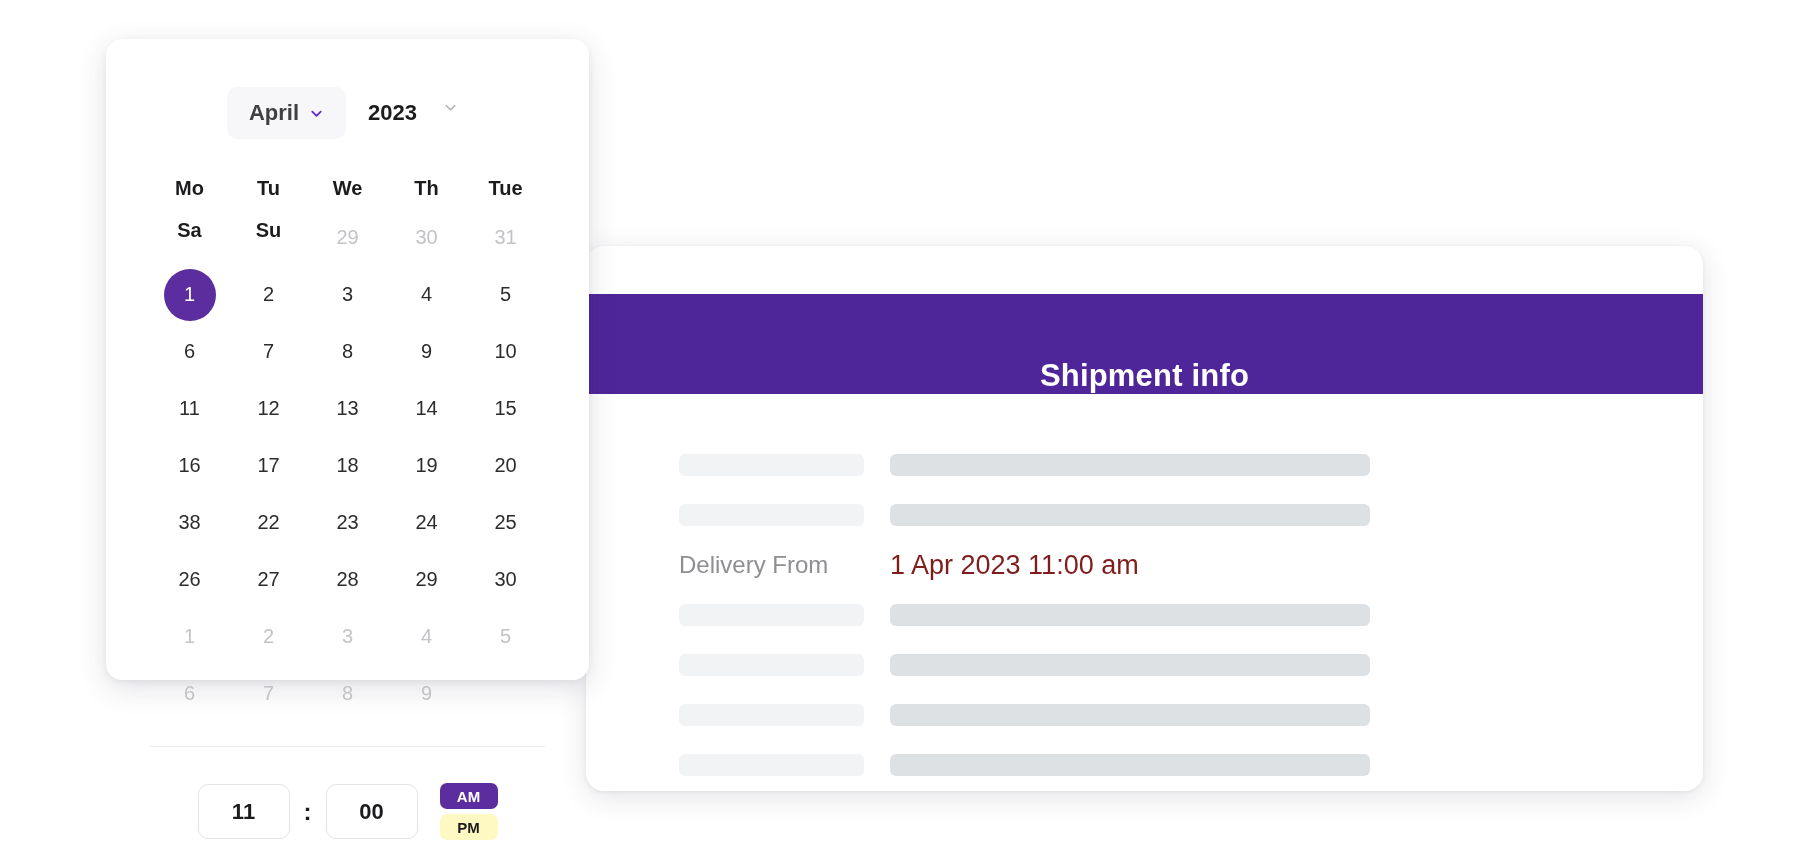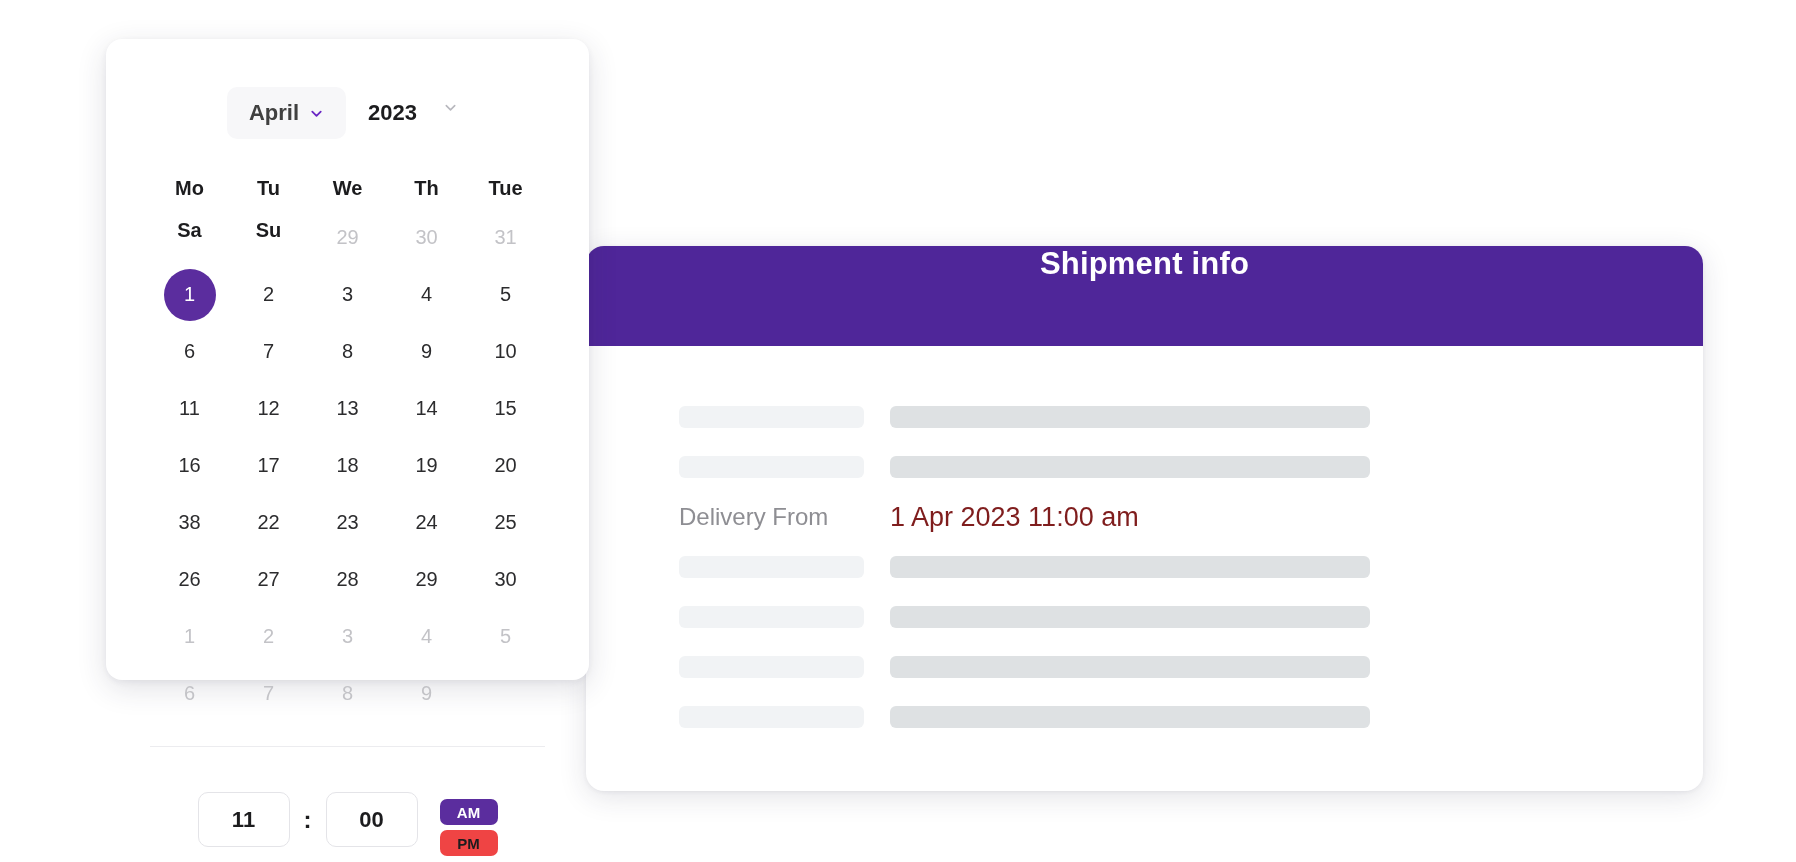--- a/index.html
+++ b/index.html
@@ -30,22 +30,23 @@
     border-radius: 18px;
     box-shadow: 0 6px 28px rgba(40, 40, 70, 0.13),
                 0 1px 4px rgba(40, 40, 70, 0.07);
     overflow: hidden;
   }
 
   .shipment-header {
     height: 100px;
     background: #4F2699;
     display: flex;
-    align-items: flex-start;
-    justify-content: center;
+    align-items: flex-end;
+    justify-content: center;
+    margin-top: 48px;
   }
 
   .shipment-title {
     color: #ffffff;
     font-size: 31px;
     font-weight: bold;
     letter-spacing: 0.2px;
   }
 
   .shipment-body {
@@ -234,34 +235,33 @@
     font-weight: bold;
     color: #1C1C1E;
     padding: 0 2px;
   }
 
   .meridiem {
     display: flex;
     flex-direction: column;
     gap: 5px;
     margin-left: 10px;
-    margin-top: 16px;
   }
 
   .mer-btn {
     width: 58px;
     height: 26px;
     border-radius: 7px;
     display: flex;
     align-items: center;
     justify-content: center;
     font-size: 15px;
     font-weight: bold;
     cursor: pointer;
-    background: #ef4444;
+    background: #fef9c3;
     color: #1C1C1E;
   }
 
   .mer-btn.active {
     background: #5B2D9E;
     color: #ffffff;
   }
 </style>
 </head>
 <body>

